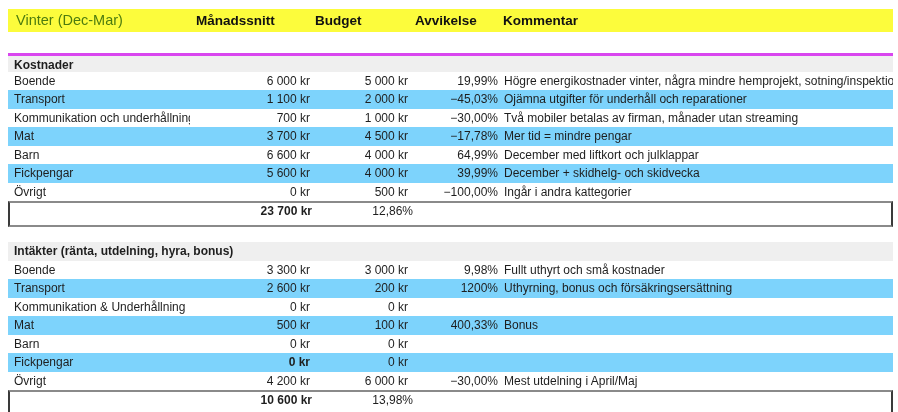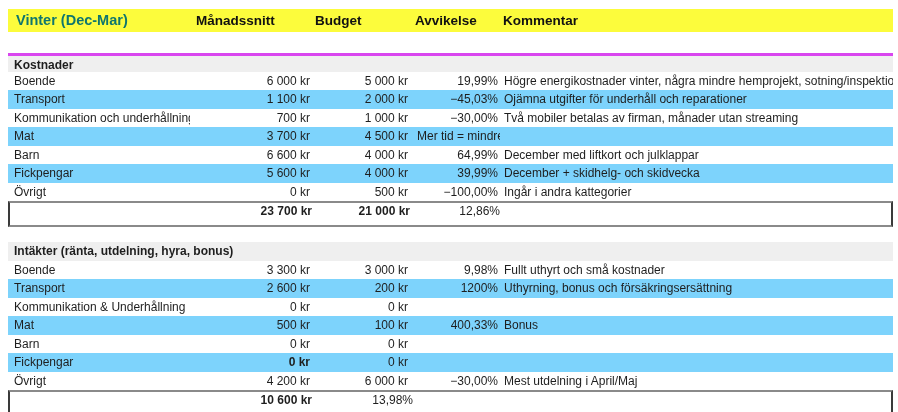--- a/index.html
+++ b/index.html
@@ -8,21 +8,21 @@
     background:#ffffff;
     font-family:"Liberation Sans","DejaVu Sans",sans-serif;
     color:#1e1e1e;
   }
   .topbar{
     position:absolute;top:9px;left:8px;width:885px;height:23px;
     background:#fcfc3c;
   }
   .topbar .title{
     position:absolute;left:8px;top:0;line-height:23px;
-    font-size:14.5px;color:#0f766e;font-weight:bold;
+    font-size:14.5px;color:#4d7c0f;
   }
   .colhead{
     position:absolute;top:0;line-height:23px;
     font-size:13.5px;font-weight:bold;color:#111;
   }
   .colhead-avg{left:188px;}
   .colhead-budget{left:307px;}
   .colhead-dev{left:407px;}
   .colhead-comment{left:495px;}
 
@@ -96,20 +96,21 @@
         <span class="cell c-label">Kommunikation och underhållning</span>
         <span class="cell c-avg">700 kr</span>
         <span class="cell c-budget">1 000 kr</span>
         <span class="cell c-dev">−30,00%</span>
         <span class="cell c-comment">Två mobiler betalas av firman, månader utan streaming</span>
       </div>
       <div class="row alt">
         <span class="cell c-label">Mat</span>
         <span class="cell c-avg">3 700 kr</span>
         <span class="cell c-budget">4 500 kr</span>
+        <span class="cell c-dev">−17,78%</span>
         <span class="cell c-comment">Mer tid = mindre pengar</span>
       </div>
       <div class="row">
         <span class="cell c-label">Barn</span>
         <span class="cell c-avg">6 600 kr</span>
         <span class="cell c-budget">4 000 kr</span>
         <span class="cell c-dev">64,99%</span>
         <span class="cell c-comment">December med liftkort och julklappar</span>
       </div>
       <div class="row alt">
@@ -122,21 +123,20 @@
       <div class="row">
         <span class="cell c-label">Övrigt</span>
         <span class="cell c-avg">0 kr</span>
         <span class="cell c-budget">500 kr</span>
         <span class="cell c-dev">−100,00%</span>
         <span class="cell c-comment">Ingår i andra kattegorier</span>
       </div>
       <div class="total">
         <span class="cell c-label"></span>
         <span class="cell c-avg">23 700 kr</span>
-        <span class="cell c-budget">21 000 kr</span>
         <span class="cell c-dev">12,86%</span>
         <span class="cell c-comment"></span>
       </div>
       <div class="gap2"></div>
       <div class="band">Intäkter (ränta, utdelning, hyra, bonus)</div>
       <div class="row">
         <span class="cell c-label">Boende</span>
         <span class="cell c-avg">3 300 kr</span>
         <span class="cell c-budget">3 000 kr</span>
         <span class="cell c-dev">9,98%</span>

